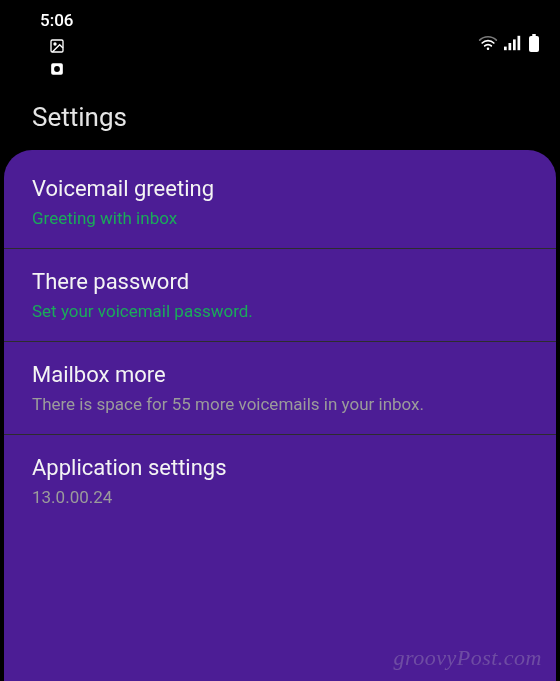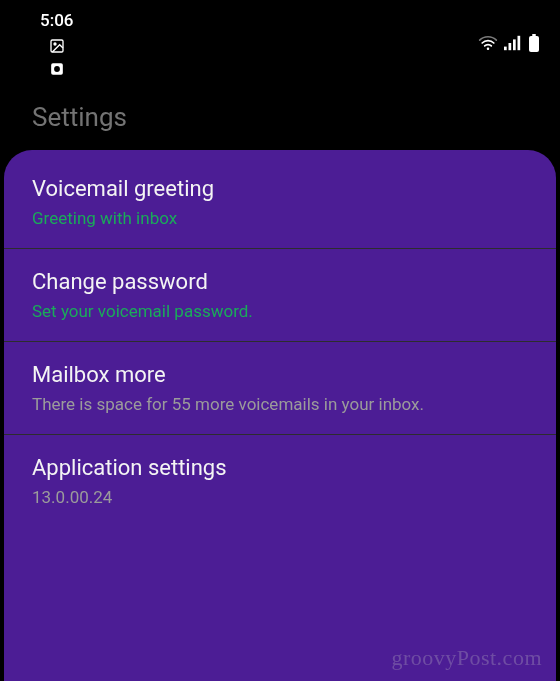--- a/index.html
+++ b/index.html
@@ -33,21 +33,21 @@
     }
     .status-icon {
       display: inline-flex;
       align-items: center;
       justify-content: center;
     }
     .page-title {
       font-size: 26px;
       font-weight: 400;
       padding: 20px 32px 18px 32px;
-      color: #737373;
+      color: #e5e5e5;
     }
     .settings-panel {
       background: #4c1d95;
       border-radius: 28px 28px 0 0;
       margin: 0 4px;
       padding: 6px 0;
       min-height: 560px;
     }
     .settings-item {
       padding: 20px 28px 18px 28px;
@@ -66,20 +66,21 @@
       font-size: 17px;
       line-height: 1.35;
     }
     .sub-green { color: #1aaa5a; }
     .sub-grey { color: #9b9b9b; }
     .watermark {
       position: absolute;
       bottom: 10px;
       right: 18px;
       font-family: Georgia, "Times New Roman", serif;
+      font-style: italic;
       font-size: 22px;
       color: rgba(200,200,200,0.28);
       letter-spacing: 0.5px;
     }
   </style>
 </head>
 <body>
 
 <div class="status-bar">
   <div class="status-left">
@@ -128,21 +129,21 @@
 
 <div class="settings-panel">
 
   <div class="settings-item">
     <div class="item-title">Voicemail greeting</div>
     <div class="item-sub sub-green">Greeting with inbox</div>
   </div>
 
 
   <div class="settings-item">
-    <div class="item-title">Change password</div>
+    <div class="item-title">There password</div>
     <div class="item-sub sub-green">Set your voicemail password.</div>
   </div>
 
   <div class="settings-item">
     <div class="item-title">Mailbox more</div>
     <div class="item-sub sub-grey">There is space for 55 more voicemails in your inbox.</div>
   </div>
 
   <div class="settings-item">
     <div class="item-title">Application settings</div>

